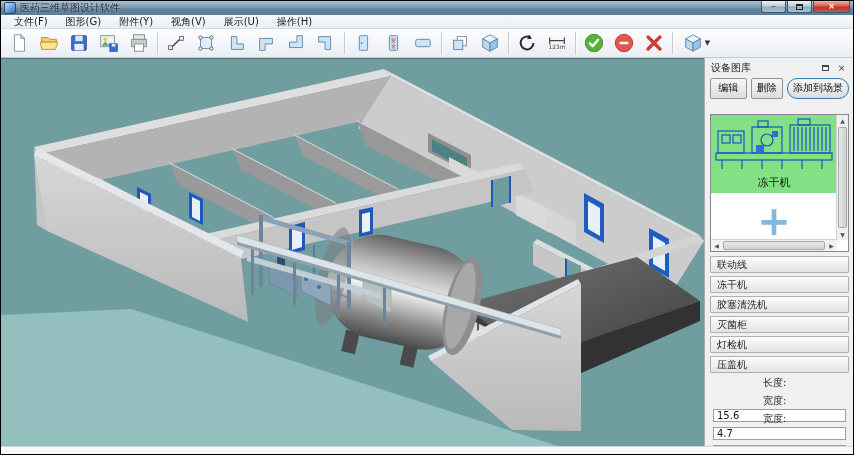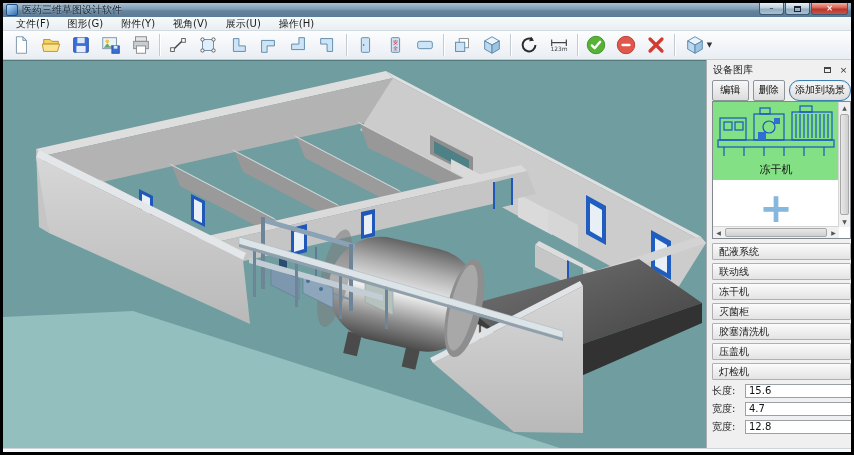--- a/index.html
+++ b/index.html
@@ -1,17 +1,17 @@
 <!DOCTYPE html>
 <html><head>
 <meta charset="utf-8">
 <style>
   html,body{margin:0;padding:0;background:#888;}
   body{width:854px;height:455px;font-family:"DejaVu Sans","Liberation Sans",sans-serif;-webkit-user-select:none;user-select:none;}
-  .window{width:854px;height:455px;display:flex;flex-direction:column;box-sizing:border-box;background:#f0f0f0;border:3px solid #000000;overflow:hidden;}
+  .window{width:854px;height:455px;display:flex;flex-direction:column;box-sizing:border-box;background:#f0f0f0;border:1px solid #000000;overflow:hidden;}
   
   .titlebar{height:14px;flex:0 0 14px;display:flex;align-items:center;padding:0 3px;background:linear-gradient(180deg,#a9c0d2 0%,#7e9cb4 45%,#65849d 55%,#5a7b96 100%);position:relative;}
   .app-icon{width:10px;height:10px;border-radius:2px;background:linear-gradient(145deg,#bfe0f5,#2d6db5);border:1px solid #1c4e86;margin-right:4px;flex:0 0 auto;}
   .title-text{font-size:10px;color:#16222e;line-height:14px;white-space:nowrap;text-shadow:0 0 2px rgba(255,255,255,.6);}
   .win-buttons{position:absolute;right:3px;top:0;display:flex;}
   .wbtn{height:12px;border:1px solid #3c5a74;border-top:none;border-radius:0 0 3px 3px;box-sizing:border-box;display:flex;align-items:center;justify-content:center;font-size:8px;line-height:10px;color:#223;cursor:default;margin-left:1px;}
   .wbtn.min,.wbtn.max{width:25px;background:linear-gradient(180deg,#e9f1f7 0%,#bccfdd 45%,#93adc0 55%,#a9c0d0 100%);}
   .wbtn.close{width:37px;background:linear-gradient(180deg,#f0b0a6 0%,#d95f50 45%,#b8362b 55%,#c4574a 100%);color:#fff;font-weight:bold;}
   .max-glyph{width:7px;height:6px;border:1px solid #223;box-sizing:border-box;border-top-width:2px;display:block;}
   
@@ -26,38 +26,38 @@
   
   .main{flex:1 1 auto;display:flex;height:388px;}
   .viewport{width:703px;flex:0 0 703px;background:#6f9da0;border-top:1px solid #53797d;position:relative;overflow:hidden;}
   .viewport svg{display:block;}
   
   .panel{width:150px;flex:0 0 150px;background:#f0f0f0;border-left:1px solid #a7adb3;display:flex;flex-direction:column;box-sizing:border-box;padding:0 4px;}
   .panel-caption{height:17px;display:flex;align-items:center;font-size:10px;color:#1a1a1a;padding:1px 1px 0 2px;}
   .panel-caption .cap-title{flex:1 1 auto;}
   .cap-btn{width:13px;height:12px;display:flex;align-items:center;justify-content:center;font-size:9px;color:#333;border:1px solid transparent;border-radius:2px;margin-left:1px;}
   .float-glyph{width:7px;height:6px;border:1px solid #444;border-top-width:2px;display:block;box-sizing:border-box;}
-  .panel-btn-row{height:21px;display:flex;gap:4px;margin:2px 1px 0 1px;}
+  .panel-btn-row{height:21px;display:flex;gap:4px;margin:2px 1px 15px 1px;}
   .pbtn{flex:0 0 auto;height:19px;font-size:10px;line-height:17px;text-align:center;color:#111;background:linear-gradient(180deg,#f7f7f7,#dddddd);border:1px solid #8e9499;border-radius:2px;padding:0 5px;cursor:default;white-space:nowrap;}
   .pbtn.default{border-color:#3c7fb1;box-shadow:0 0 1px #7ab2d8 inset;border-radius:10px;}
   .cat-bar{height:15px;font-size:10px;line-height:15px;color:#222;background:linear-gradient(180deg,#fbfbfb,#e3e3e3);border:1px solid #b0b0b0;border-radius:1px;padding:0 6px;margin:1px 1px 2px 1px;cursor:default;white-space:nowrap;overflow:hidden;}
   
   .gallery{height:136px;flex:0 0 136px;border:1px solid #828790;background:#fff;margin:0 1px 3px 1px;position:relative;overflow:hidden;}
   .g-inner{position:absolute;left:0;top:0;right:11px;bottom:11px;overflow:hidden;}
   .g-item-sel{height:78px;background:#84e084;display:flex;flex-direction:column;align-items:center;cursor:default;}
   .g-item-sel svg{display:block;margin-top:2px;}
   .g-item-label{font-size:11px;color:#111;line-height:15px;}
   .g-item-add{height:56px;display:flex;align-items:center;justify-content:center;color:#85b8dc;font-size:40px;font-weight:bold;line-height:40px;cursor:default;}
   .vscroll{position:absolute;right:0;top:0;bottom:11px;width:11px;background:#f0f0f0;border-left:1px solid #d5d5d5;display:flex;flex-direction:column;}
   .hscroll{position:absolute;left:0;right:11px;bottom:0;height:11px;background:#f0f0f0;border-top:1px solid #d5d5d5;display:flex;}
   .sarrow{flex:0 0 11px;display:flex;align-items:center;justify-content:center;font-size:6px;color:#555;}
   .vthumb{flex:1 1 auto;margin:1px 1px;background:linear-gradient(90deg,#e8e8e8,#cfcfcf);border:1px solid #a8a8a8;border-radius:2px;}
   .hthumb{flex:1 1 auto;margin:1px 1px;background:linear-gradient(180deg,#e8e8e8,#cfcfcf);border:1px solid #a8a8a8;border-radius:2px;}
   
-  .dim-row{height:15px;display:flex;align-items:center;margin:1px 1px 2px 1px;}
+  .dim-row{height:15px;display:flex;align-items:center;margin:1px 1px 2px 1px;flex-direction:column;}
   .dim-label{width:33px;font-size:10px;color:#222;flex:0 0 33px;}
   .dim-input{flex:1 1 auto;height:14px;font-size:10px;font-family:"DejaVu Sans",sans-serif;border:1px solid #9aa0a6;background:#fff;padding:0 3px;box-sizing:border-box;color:#111;}
   
   .statusbar{height:12px;flex:0 0 12px;background:linear-gradient(180deg,#fafbfc,#eef1f3);border-top:1px solid #cfd5da;box-shadow:0 -1px 0 #fff inset;}
 </style>
 </head>
 <body>
 
 <div class="window">
 
@@ -443,27 +443,26 @@
           <div class="vthumb"></div>
           <span class="sarrow">▼</span>
         </div>
         <div class="hscroll">
           <span class="sarrow">◀</span>
           <div class="hthumb"></div>
           <span class="sarrow">▶</span>
         </div>
       </div>
 
-      <div class="cat-bar">配液系统</div>
       <div class="cat-bar">联动线</div>
       <div class="cat-bar">冻干机</div>
+      <div class="cat-bar">胶塞清洗机</div>
       <div class="cat-bar">灭菌柜</div>
-      <div class="cat-bar">胶塞清洗机</div>
+      <div class="cat-bar">灯检机</div>
       <div class="cat-bar">压盖机</div>
-      <div class="cat-bar">灯检机</div>
 
       <div class="dim-row">
         <span class="dim-label">长度:</span>
         <input class="dim-input" readonly="" value="15.6" style="">
       </div>
       <div class="dim-row">
         <span class="dim-label">宽度:</span>
         <input class="dim-input" readonly="" value="4.7" style="">
       </div>
       <div class="dim-row">

